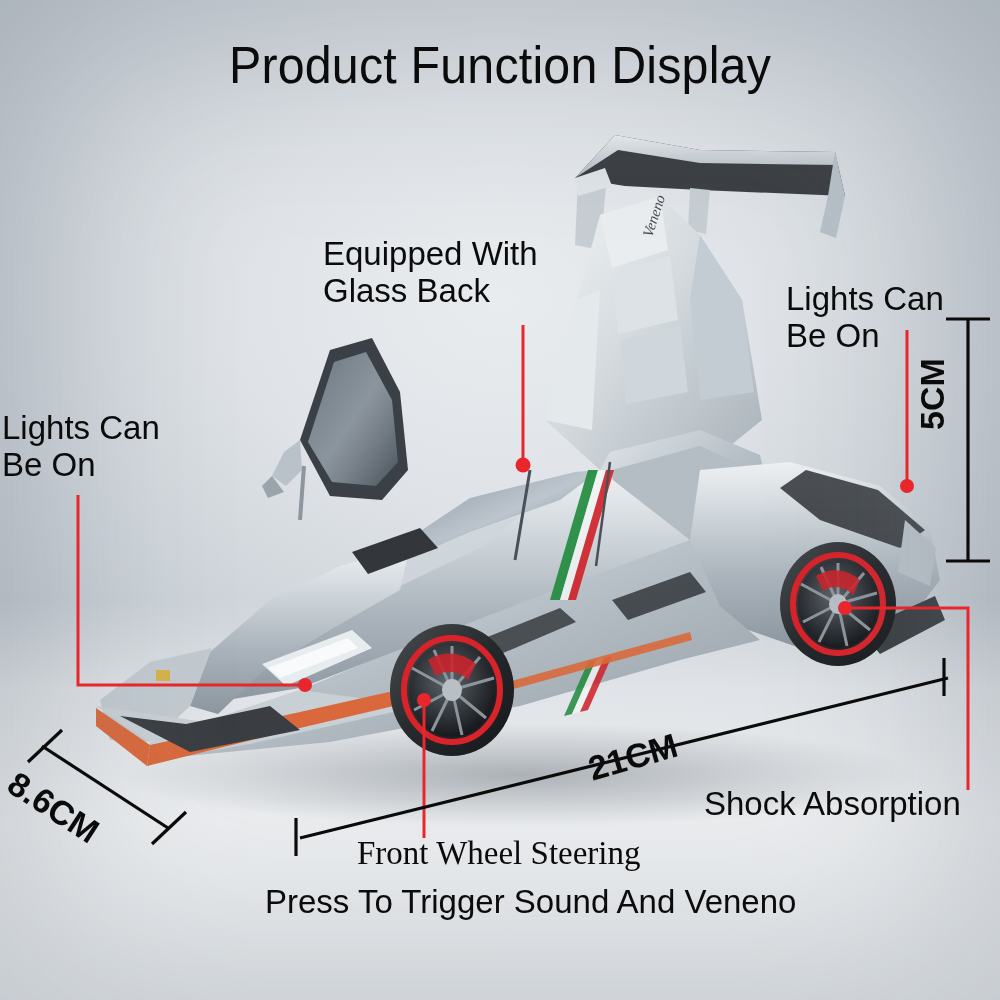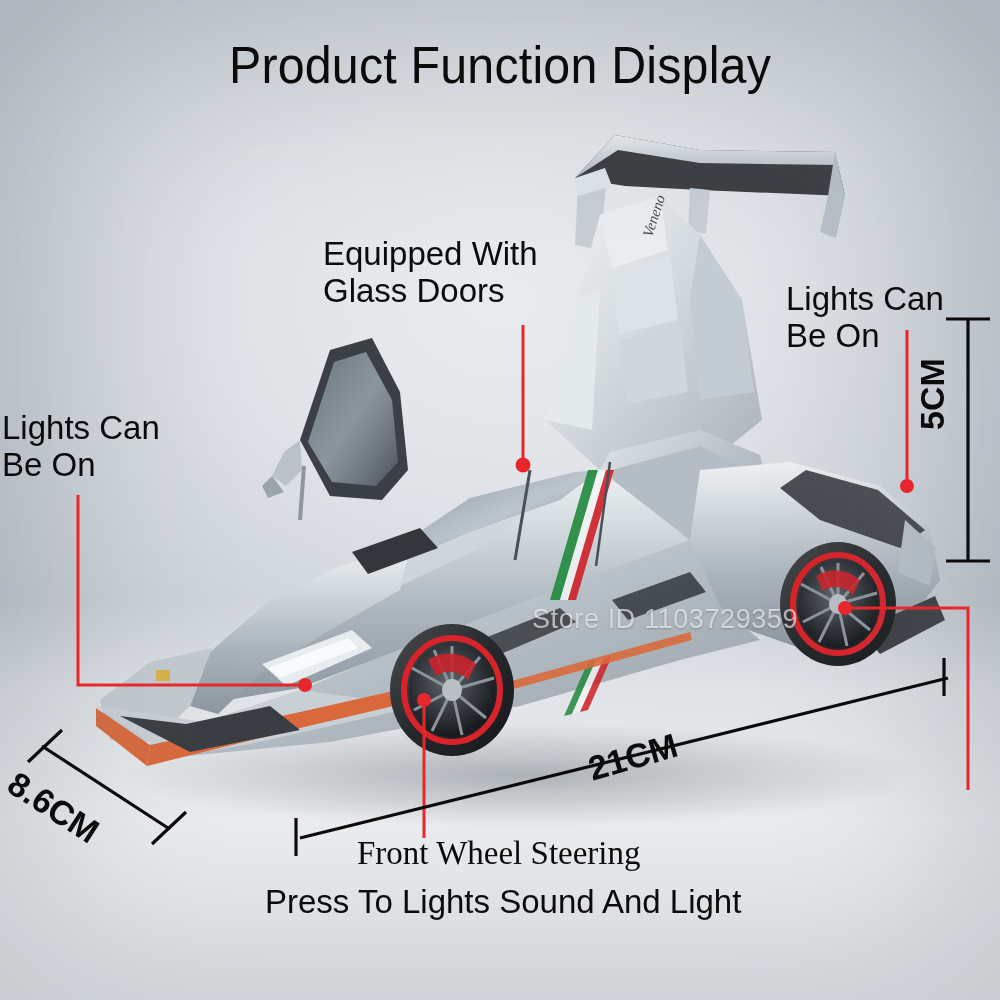--- a/index.html
+++ b/index.html
@@ -239,26 +239,26 @@
     <path class="dimline" d="M152 844 L186 812"></path>
 
     <path class="dimline" d="M300 838 L948 678"></path>
     <path class="dimline" d="M296 818 L296 856"></path>
     <path class="dimline" d="M944 658 L944 696"></path>
   </svg>
 
   <div class="txt" id="title">Product Function Display</div>
 
   <div class="txt lbl" id="lbl-doors">Equipped With
-Glass Doors</div>
+Glass Back</div>
   <div class="txt lbl" id="lbl-lights-r">Lights Can
 Be On</div>
   <div class="txt lbl" id="lbl-lights-l">Lights Can
 Be On</div>
+  <div class="txt lbl" id="lbl-shock">Shock Absorption</div>
   <div class="txt lbl" id="lbl-front">Front Wheel Steering</div>
-  <div class="txt lbl" id="lbl-press">Press To Lights Sound And Light</div>
+  <div class="txt lbl" id="lbl-press">Press To Trigger Sound And Veneno</div>
 
   <div class="dim" id="dim-5">5CM</div>
   <div class="dim" id="dim-21">21CM</div>
   <div class="dim" id="dim-86">8.6CM</div>
 
-  <div id="wm">Store ID 1103729359</div>
 </div>
 
 </body></html>

